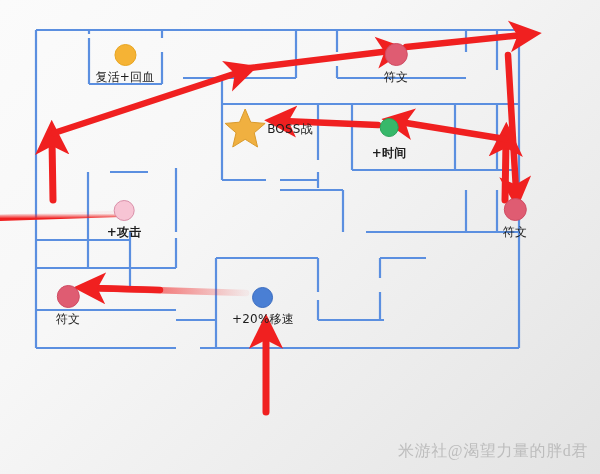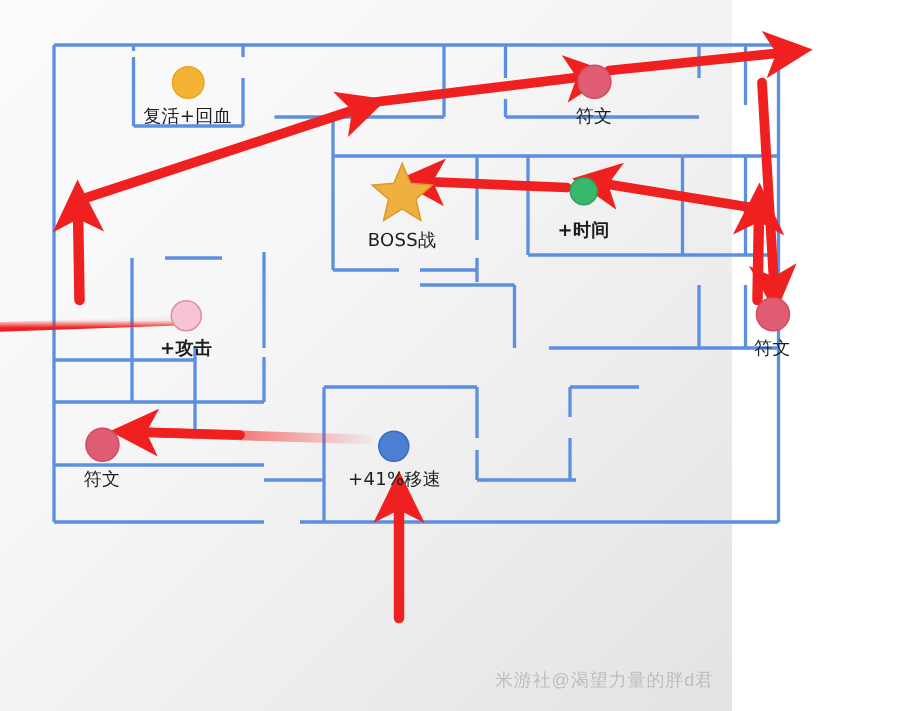--- a/index.html
+++ b/index.html
@@ -8,21 +8,21 @@
     padding: 0;
   }
   body {
     width: 600px;
     height: 474px;
     overflow: hidden;
     font-family: "Liberation Sans", "DejaVu Sans", sans-serif;
   }
   #stage {
     position: relative;
-    width: 488px;
+    width: 600px;
     height: 474px;
     background: linear-gradient(135deg, #fbfbfb 0%, #f7f7f7 35%, #ececec 72%, #e3e3e3 100%);
   }
   #mazeSvg {
     position: absolute;
     left: 0;
     top: 0;
     width: 600px;
     height: 474px;
   }
@@ -42,32 +42,32 @@
     margin-top: 3px;
     font-size: 12px;
     color: #1d1d1d;
     white-space: nowrap;
     letter-spacing: 0.2px;
     font-family: "DejaVu Sans", "Liberation Sans", sans-serif;
   }
   .star-wrap {
     position: absolute;
     display: flex;
-    flex-direction: column;
+    flex-direction: row;
     align-items: center;
     transform: translate(-50%, 0);
   }
   #watermark {
     position: absolute;
     right: 12px;
     bottom: 12px;
-    font-size: 12px;
+    font-size: 16px;
     color: #bdbdbd;
     letter-spacing: 0.6px;
-    font-family: Liberation Sans, sans-serif;
+    font-family: Liberation Serif, serif;
     user-select: none;
     white-space: nowrap;
   }
 </style>
 </head>
 <body>
 
 <div id="stage">
 
   <svg id="mazeSvg" viewBox="0 0 600 474">
@@ -206,18 +206,18 @@
     <span class="poi-label">+攻击</span>
   </div>
 
   <div class="poi" style="left:68px; top:285px;">
     <span class="dot" style="width:21px;height:21px;background:#df5c72;border:1px solid #cf4c63;"></span>
     <span class="poi-label">符文</span>
   </div>
 
   <div class="poi" style="left:263px; top:287px;">
     <span class="dot" style="width:19px;height:19px;background:#4a7fd4;border:1px solid #3a6cc0;"></span>
-    <span class="poi-label">+41%移速</span>
+    <span class="poi-label">+20%移速</span>
   </div>
 
   <div id="watermark">米游社@渴望力量的胖d君</div>
 
 </div>
 
 </body></html>

